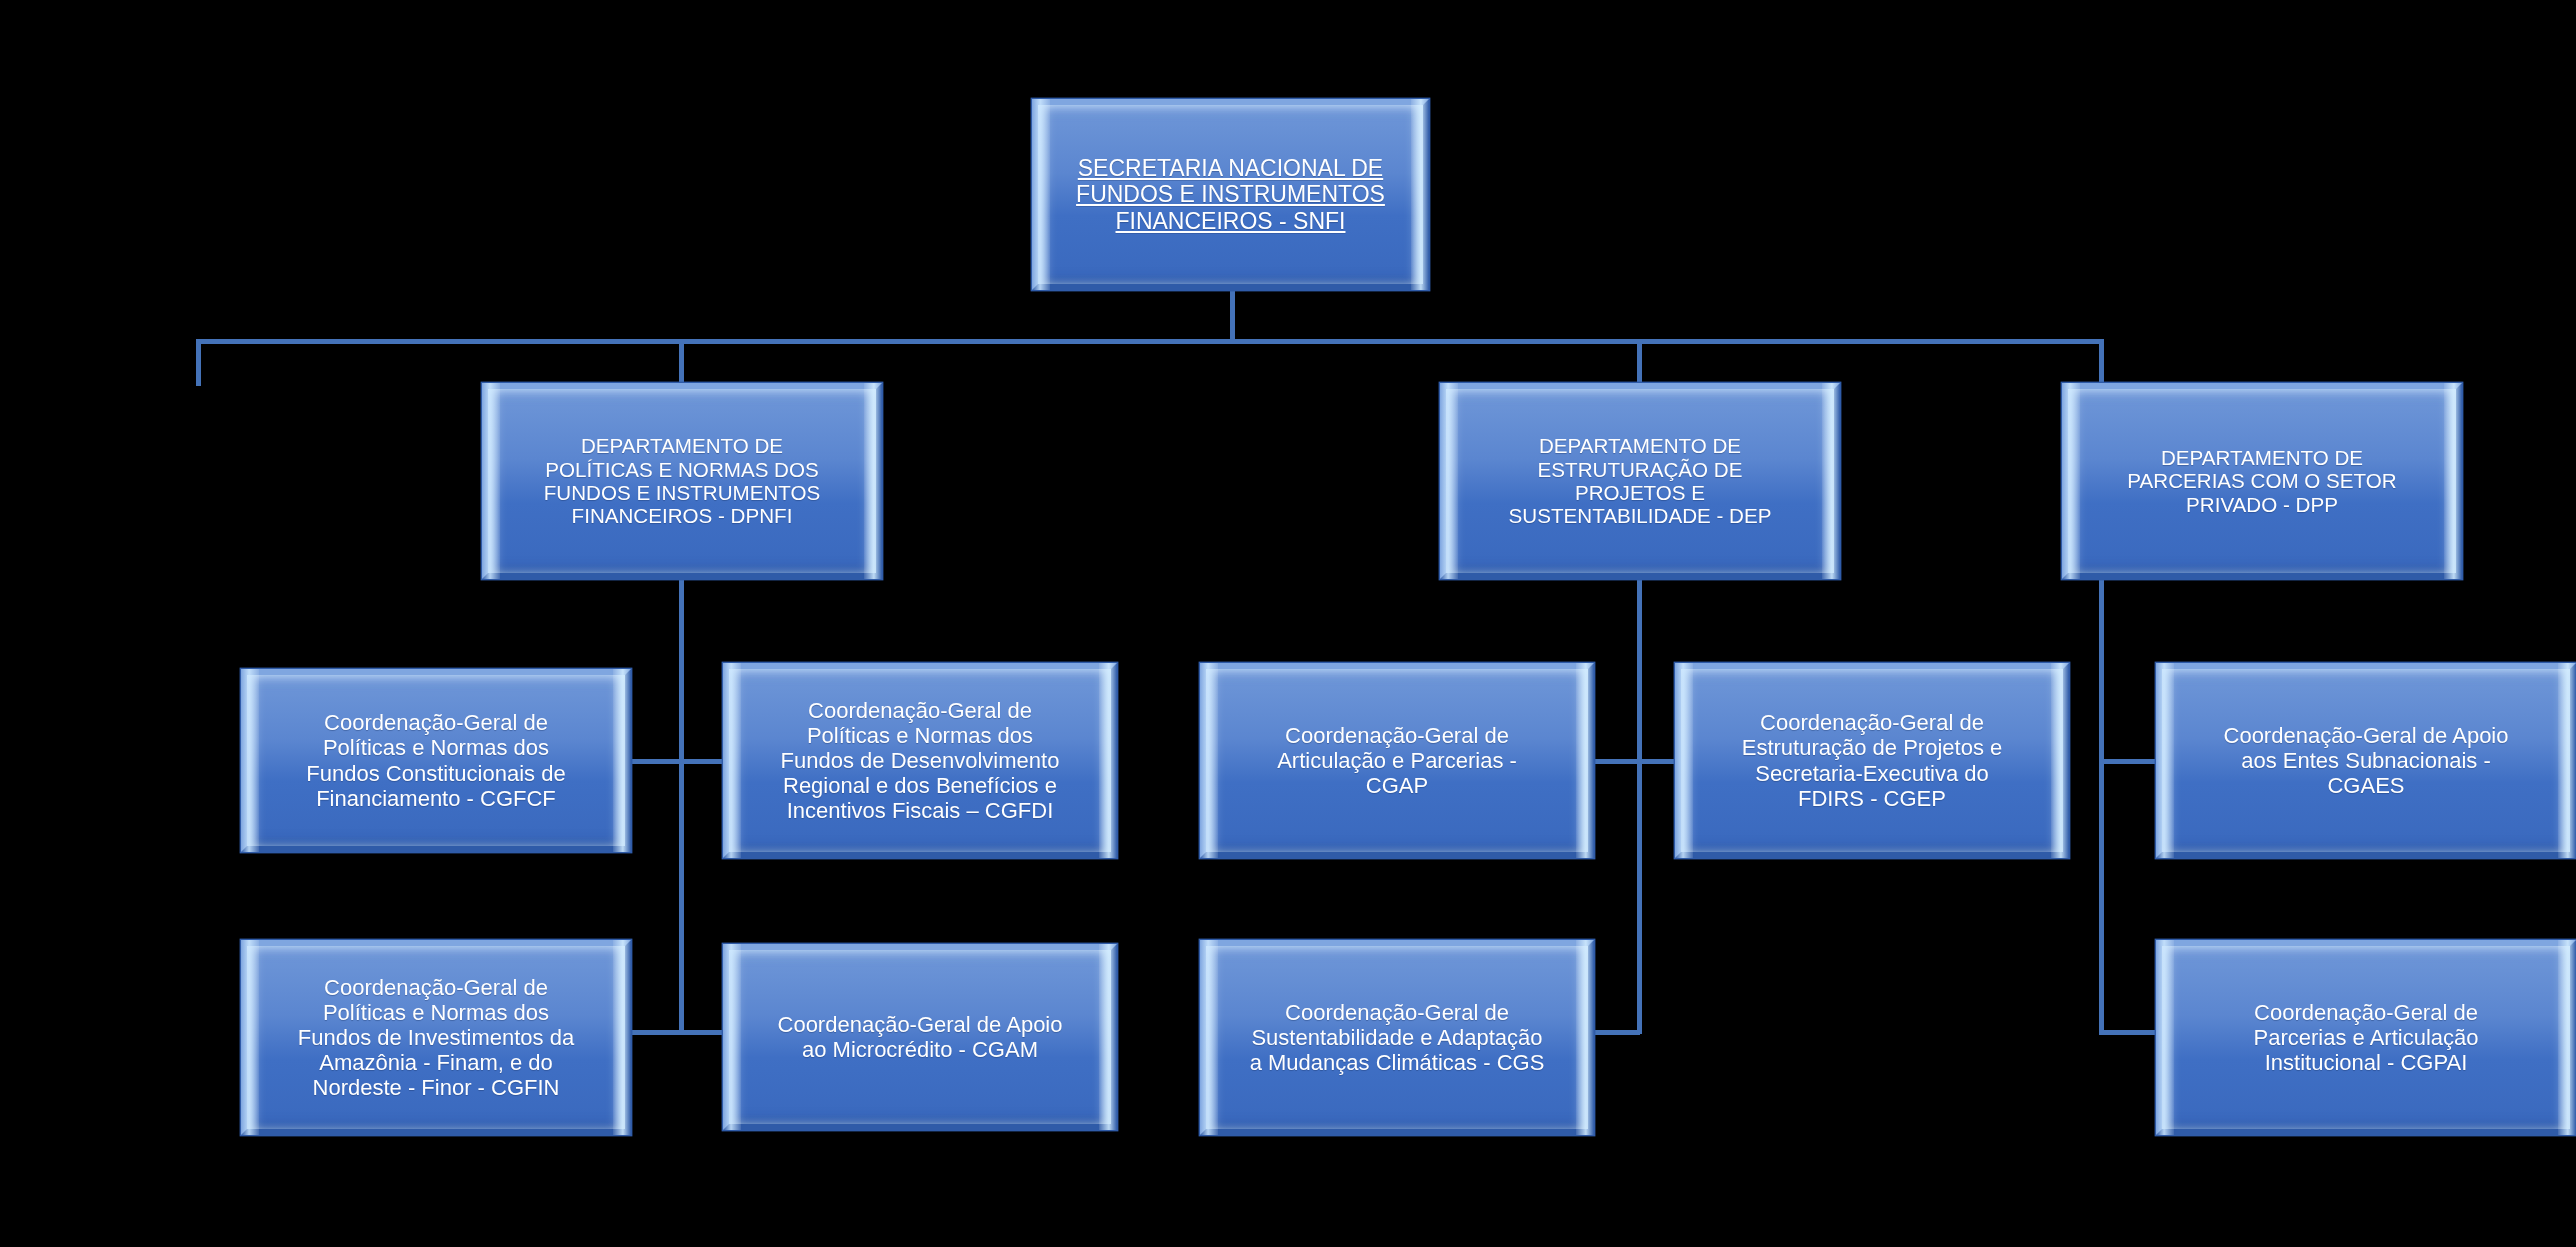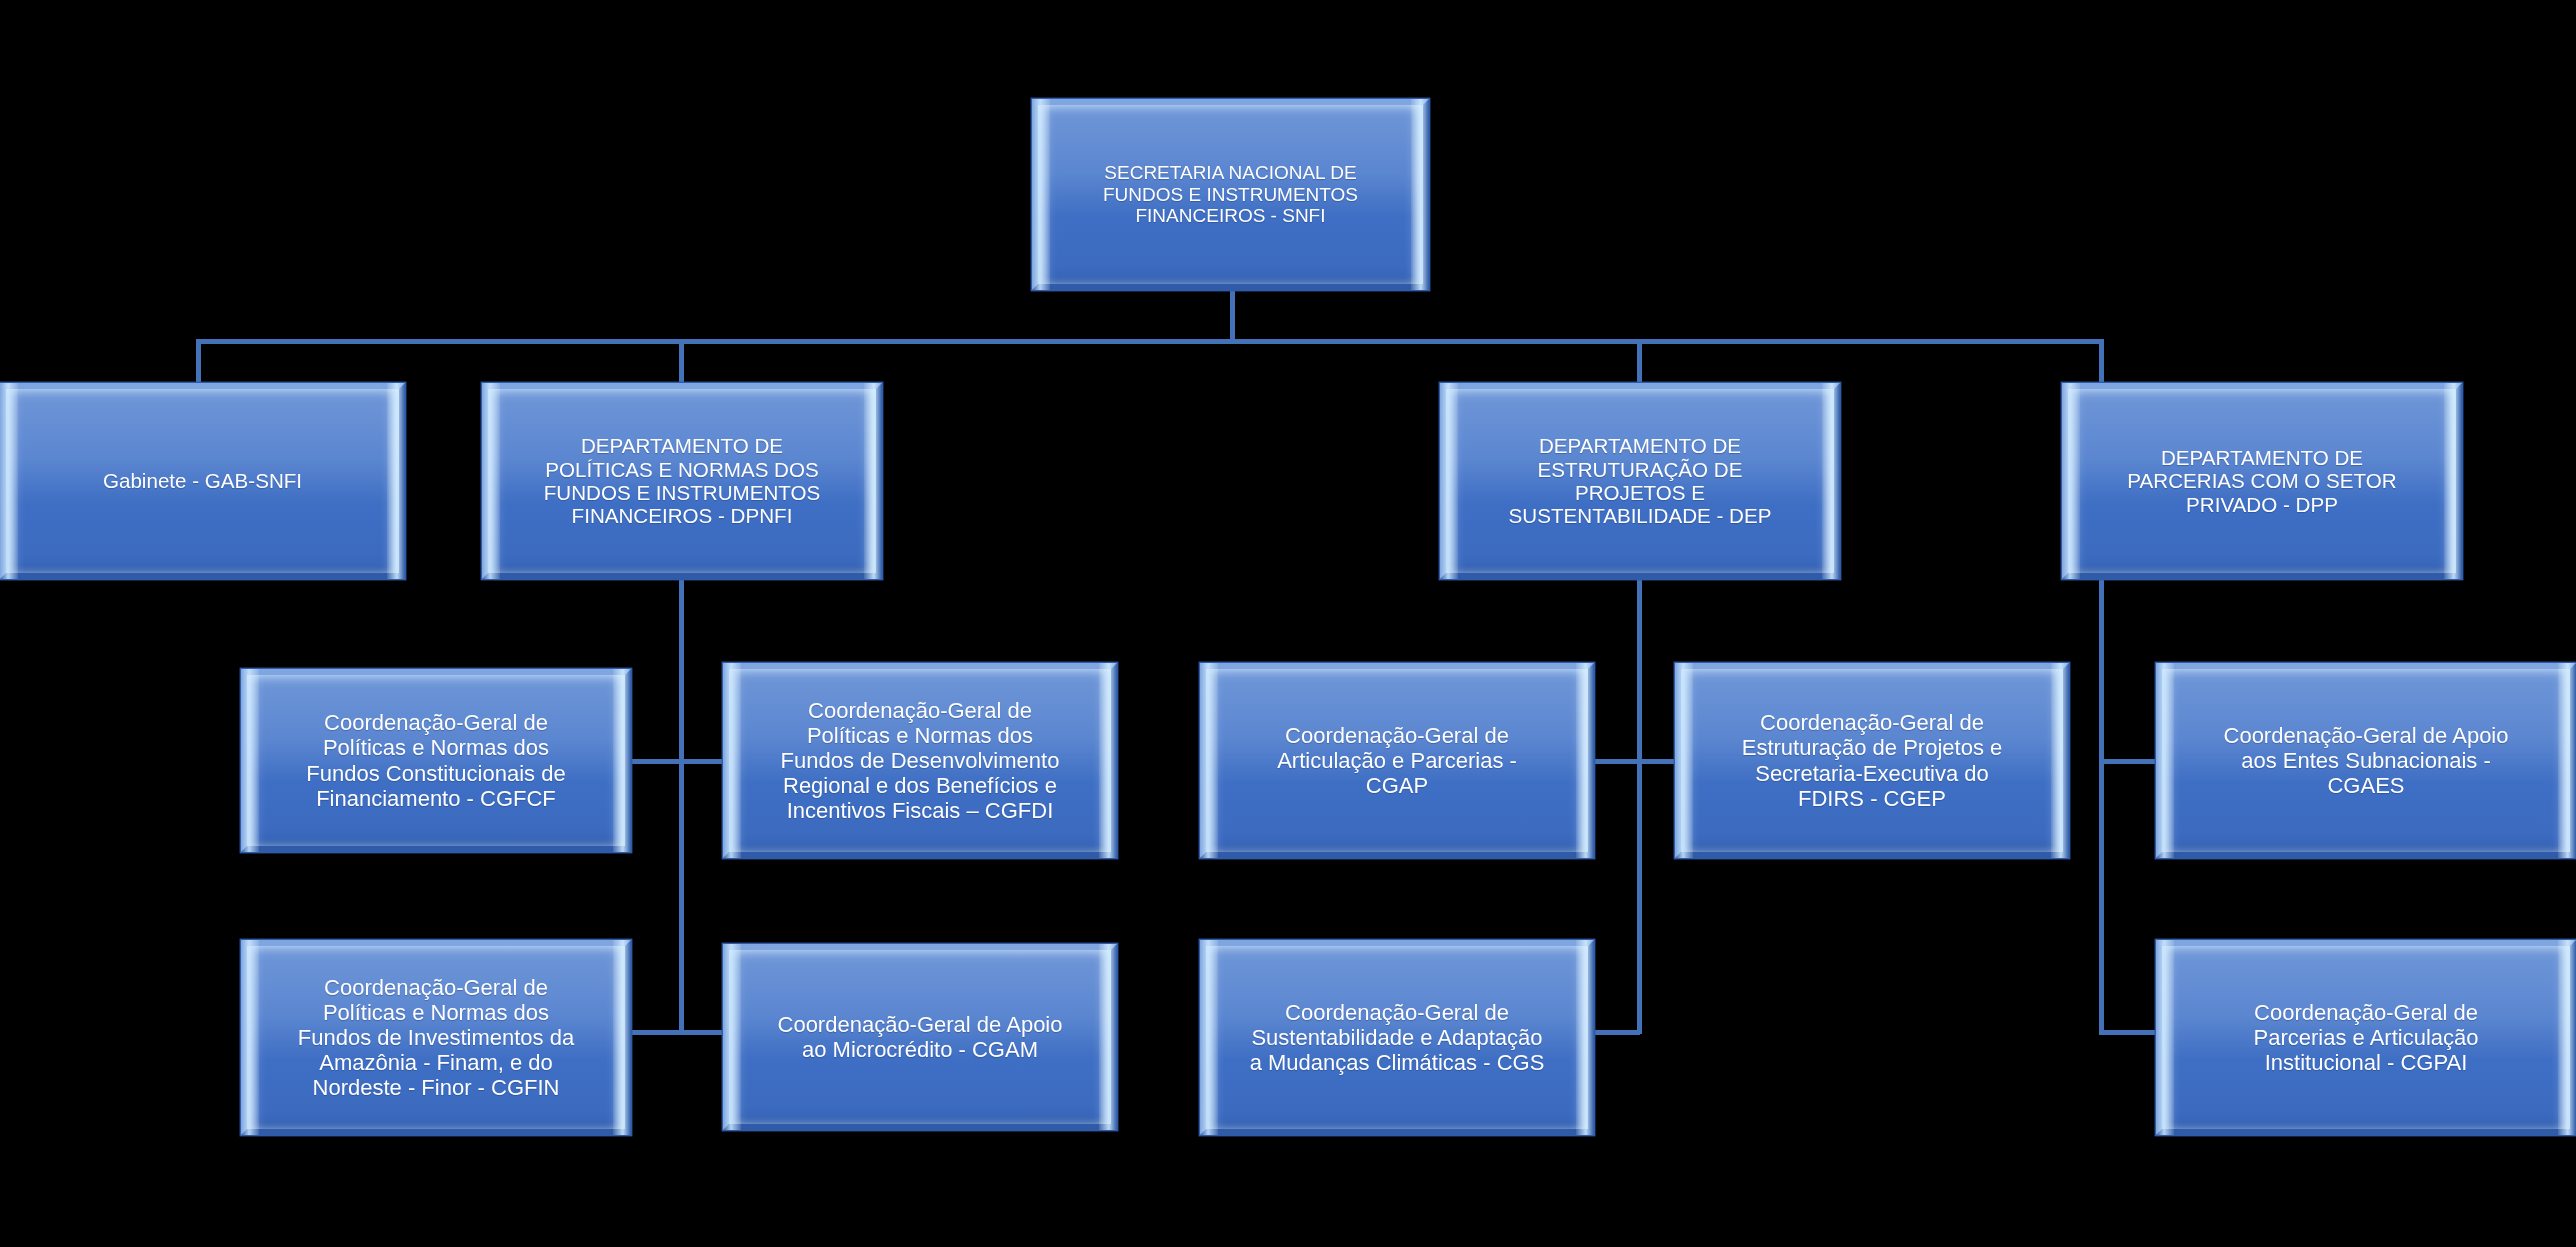--- a/index.html
+++ b/index.html
@@ -44,21 +44,21 @@
   
   .node::before,.node::after{
     content:"";position:absolute;pointer-events:none;
     top:-6.4px;bottom:-6.4px;width:18.4px;
   }
   .node::before{left:-6.4px;
     background:linear-gradient(90deg,rgba(255,255,255,.00) 0%,rgba(205,232,255,.85) 45%,rgba(255,255,255,.10) 100%);}
   .node::after{right:-6.4px;
     background:linear-gradient(270deg,rgba(255,255,255,.00) 0%,rgba(210,236,255,.88) 45%,rgba(255,255,255,.10) 100%);}
 
-  .lvl1{font-size:19px;}
+  .lvl1{font-size:23px;text-decoration:underline;}
   .lvl2{font-size:20.6px;}
   .lvl3{font-size:22px;}
 </style>
 </head>
 <body>
 
 <div id="chart">
 
   <div class="ln v" style="left:1230px;top:291px;height:52px;"></div>
 
@@ -83,23 +83,20 @@
   <div class="ln v" style="left:2099px;top:575px;height:459px;"></div>
   <div class="ln h" style="left:2099px;top:759px;width:57px;"></div>
   <div class="ln h" style="left:2099px;top:1030px;width:57px;"></div>
 
   <div class="node lvl1" style="left:1032px;top:99px;width:397px;height:191px;">
     <span class="txt">SECRETARIA NACIONAL DE
 FUNDOS E INSTRUMENTOS
 FINANCEIROS - SNFI</span>
   </div>
 
-  <div class="node lvl2" style="left:0px;top:383px;width:405px;height:196px;">
-    <span class="txt">Gabinete - GAB-SNFI</span>
-  </div>
 
   <div class="node lvl2" style="left:482px;top:383px;width:400px;height:196px;">
     <span class="txt">DEPARTAMENTO DE
 POLÍTICAS E NORMAS DOS
 FUNDOS E INSTRUMENTOS
 FINANCEIROS - DPNFI</span>
   </div>
 
   <div class="node lvl2" style="left:1440px;top:383px;width:400px;height:196px;">
     <span class="txt">DEPARTAMENTO DE

